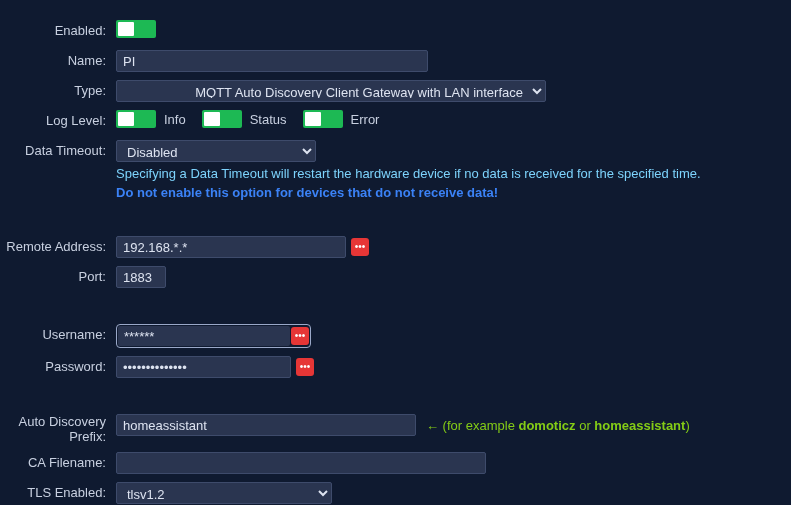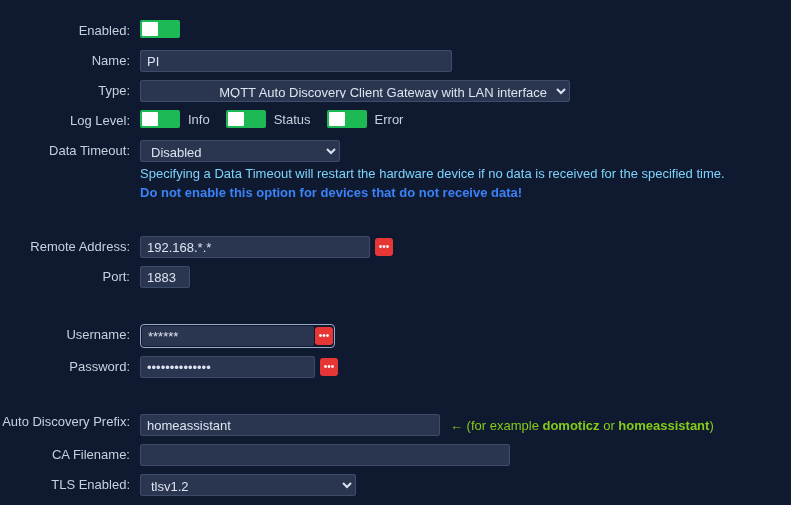--- a/index.html
+++ b/index.html
@@ -12,21 +12,21 @@
     color: #c8d0e0;
     width: 791px;
   }
   .row {
     display: flex;
     align-items: flex-start;
     margin-bottom: 8px;
     min-height: 22px;
   }
   .label {
-    width: 140px;
+    width: 116px;
     text-align: right;
     padding-right: 10px;
     padding-top: 3px;
     color: #c8d0e0;
   }
   .ctrl {
     flex: 1;
     display: flex;
     align-items: center;
     flex-wrap: wrap;

